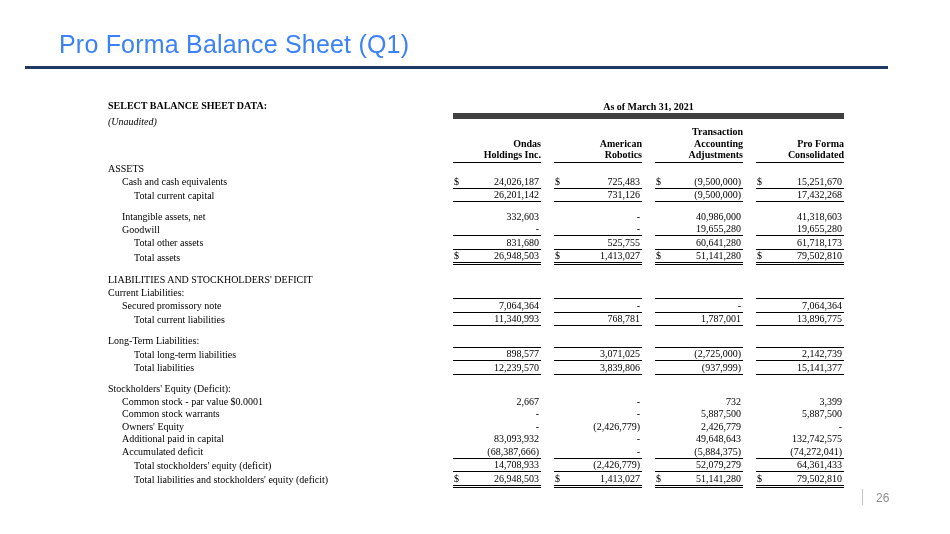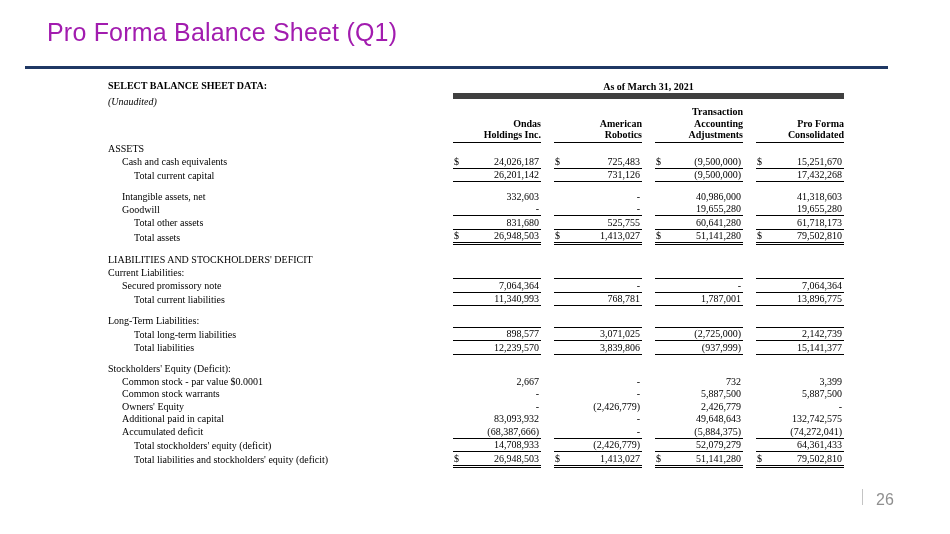--- a/index.html
+++ b/index.html
@@ -1,44 +1,44 @@
 <!DOCTYPE html>
 <html><head>
 <meta charset="utf-8">
 <style>
   html,body{margin:0;padding:0;background:#ffffff;}
   .slide{position:relative;width:950px;height:534px;background:#ffffff;overflow:hidden;
          font-family:"Liberation Serif",serif;color:#000;}
-  .slide-title{position:absolute;left:47px;top:18px;margin:0;
+  .slide-title{position:absolute;left:47px;top:18px;margin:12px;
                font-family:"Liberation Sans",sans-serif;font-size:25px;font-weight:400;
-               color:#a21caf;letter-spacing:0.2px;}
+               color:#3b82f6;letter-spacing:0.2px;}
   .title-rule{position:absolute;left:25px;top:66px;width:863px;height:3px;background:#1F3864;}
 
-  .table-wrap{position:absolute;left:108px;top:80px;}
+  .table-wrap{position:absolute;left:108px;top:100px;}
   table{border-collapse:collapse;table-layout:fixed;font-size:10px;line-height:12px;color:#000;}
   col.c-label{width:332px;} col.c-gap{width:13px;} col.c-val{width:88px;}
   td{padding:0;vertical-align:bottom;height:12.5px;white-space:nowrap;}
   .th-left{font-weight:bold;vertical-align:top;}
   .th-sub{font-style:italic;vertical-align:top;}
   .th-date{text-align:center;font-weight:bold;border-bottom:6px solid #404040;}
   .th-col{text-align:right;font-weight:bold;vertical-align:bottom;
           border-bottom:1px solid #000;padding-bottom:1px;line-height:11.5px;}
   tr.head2 td{height:42px;}
   .lbl{text-align:left;}
   .ind1{padding-left:14px;} .ind2{padding-left:26px;}
   .val{position:relative;text-align:right;padding-right:2px;}
   .val .cur{position:absolute;left:1px;bottom:0;}
   .b-b{border-bottom:1px solid #000;}
   .b-t{border-top:1px solid #000;}
   .b-d{border-bottom:3px double #000;}
   tr.spacer td{height:8px;}
 
   .footer-bar{position:absolute;left:862px;top:489px;width:1px;height:16px;background:#c4c4c4;}
   .page-number{position:absolute;left:876px;top:491px;
-               font-family:"Liberation Sans",sans-serif;font-size:16px;color:#8f8f8f;}
+               font-family:"Liberation Sans",sans-serif;font-size:12px;color:#8f8f8f;}
 </style>
 </head>
 <body>
 
 <div class="slide">
   <h1 class="slide-title">Pro Forma Balance Sheet (Q1)</h1>
   <div class="title-rule"></div>
 
   <div class="table-wrap">
     <table>

